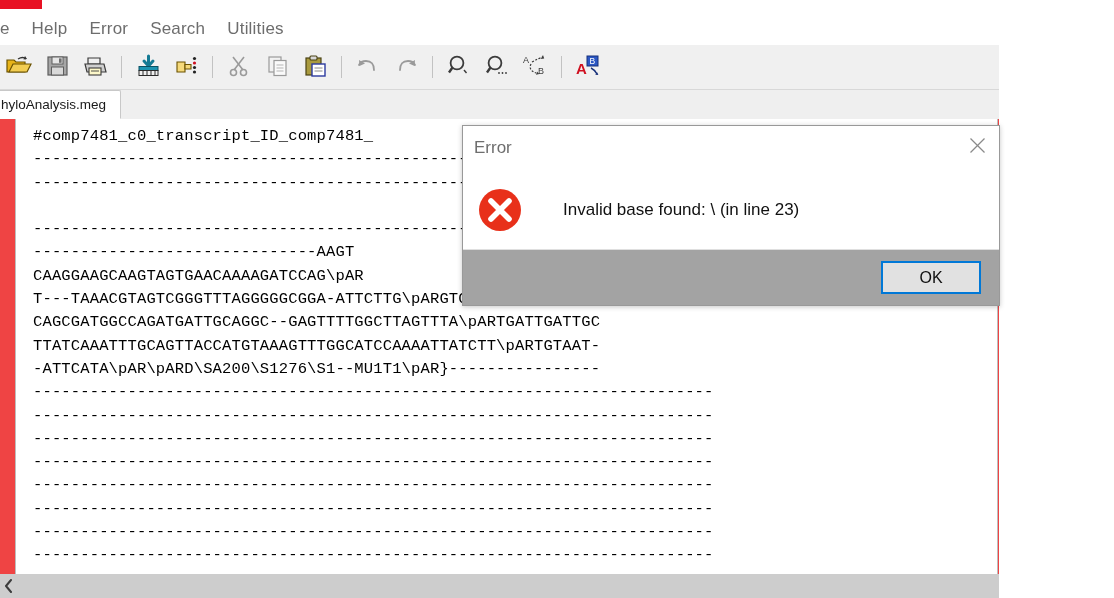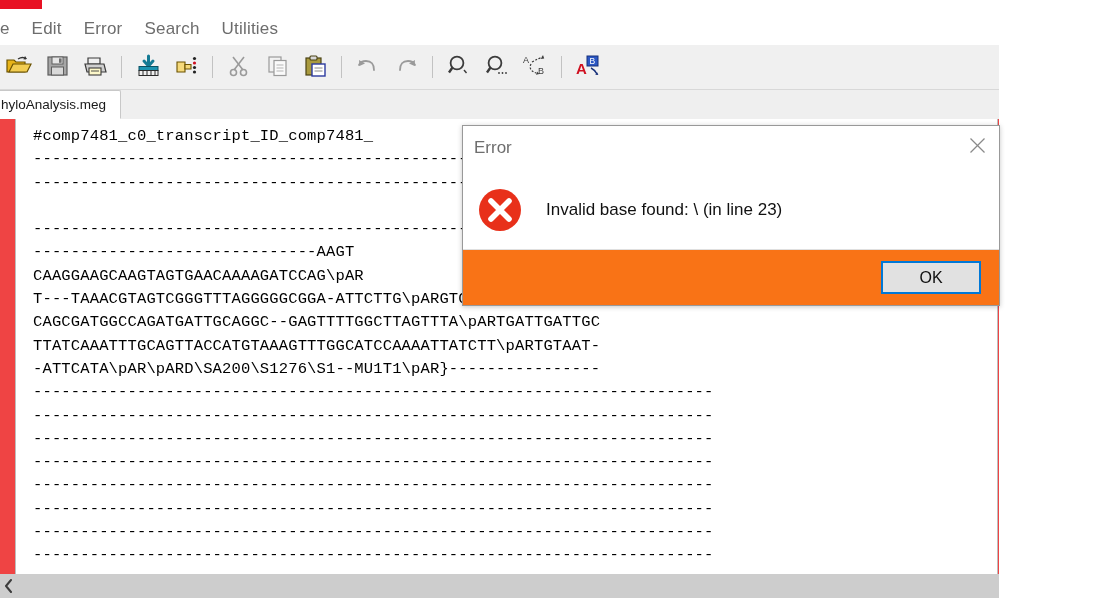--- a/index.html
+++ b/index.html
@@ -224,31 +224,31 @@
     background: #ffffff;
     display: flex;
     align-items: center;
     padding-left: 14px;
     box-sizing: border-box;
   }
   #dlg-error-icon { width: 46px; height: 46px; flex: 0 0 auto; }
   #dlg-message {
     font-size: 17px;
     color: #111111;
-    margin-left: 23px;
+    margin-left: 40px;
     cursor: default;
     white-space: nowrap;
   }
 
   #dlg-footer {
     position: absolute;
     left: 0; top: 123px;
     width: 536px;
     height: 56px;
-    background: #f97316;
+    background: #a3a3a3;
     border-top: 1px solid #dfdfdf;
     display: flex;
     align-items: center;
     justify-content: flex-end;
     padding-right: 18px;
     box-sizing: border-box;
   }
   .dlg-btn {
     width: 100px;
     height: 33px;
@@ -274,21 +274,21 @@
 <div id="root">
 
   <div id="app-window">
 
     <div id="titlebar-strip">
       <div id="close-btn-sliver"></div>
     </div>
 
     <div id="menubar">
       <div class="menu-item">ile</div>
-      <div class="menu-item">Edit</div>
+      <div class="menu-item">Help</div>
       <div class="menu-item">Error</div>
       <div class="menu-item">Search</div>
       <div class="menu-item">Utilities</div>
     </div>
 
     <div id="toolbar">
 
       <div class="tb-btn">
         <span>
           <svg width="26" height="24" viewBox="0 0 26 24">

